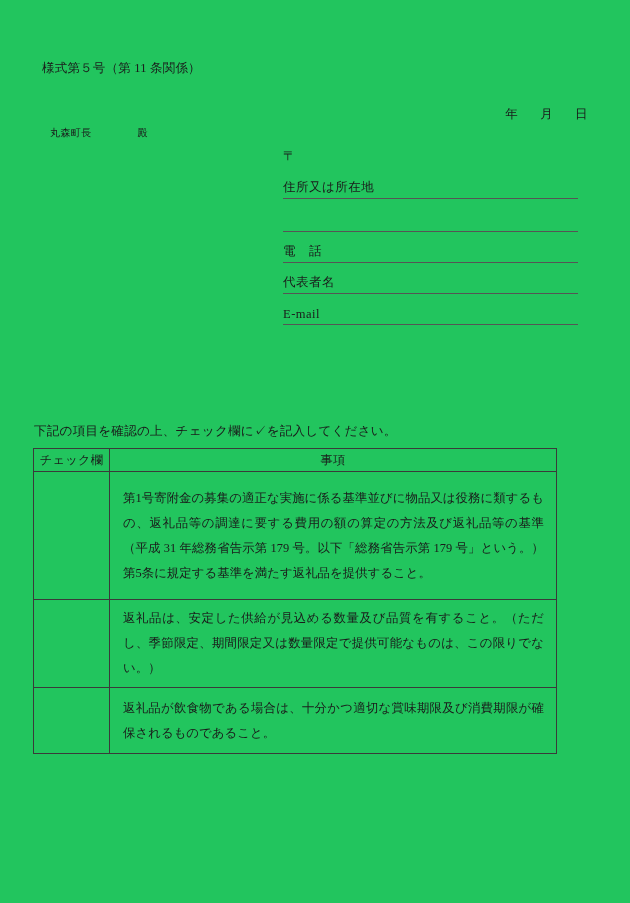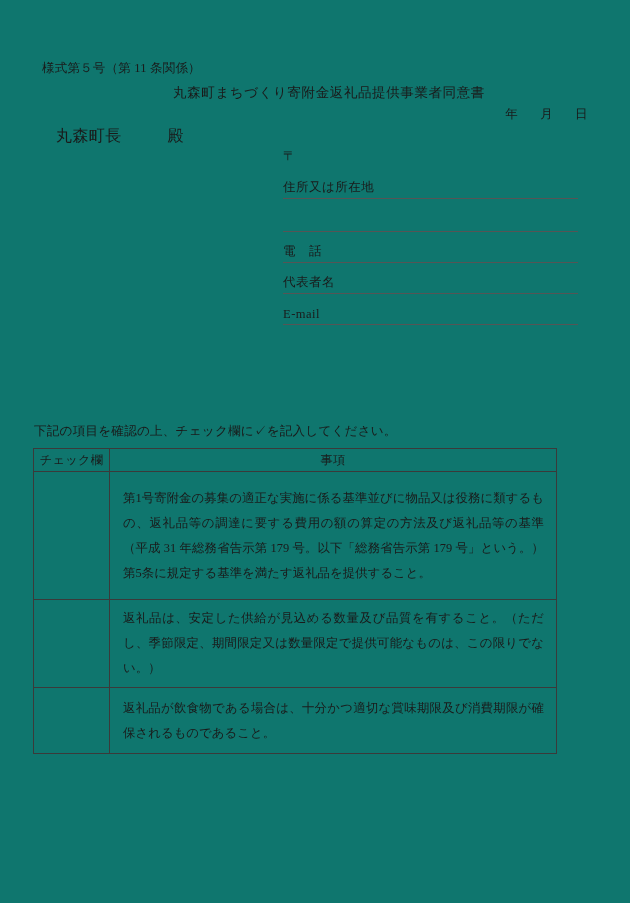--- a/index.html
+++ b/index.html
@@ -11,21 +11,21 @@
     width: 630px;
     height: 903px;
     position: relative;
     font-family: "Liberation Serif", "DejaVu Serif", serif;
     color: #1a1a1a;
     overflow: hidden;
   }
   .page {
     position: absolute;
     inset: 0;
-    background: #0f766e;
+    background: #22c55e;
   }
 
   
   .form-no {
     position: absolute;
     left: 42px;
     top: 60px;
     font-size: 12.5px;
     letter-spacing: 0.2px;
     white-space: nowrap;
@@ -46,23 +46,23 @@
     right: 42px;
     top: 106px;
     font-size: 12.5px;
     letter-spacing: 0.4px;
     white-space: nowrap;
   }
   .date-line .sp { display: inline-block; width: 22px; }
 
   .addressee {
     position: absolute;
-    left: 56px;
+    left: 50px;
     top: 126px;
-    font-size: 16px;
+    font-size: 10px;
     letter-spacing: 0.4px;
     white-space: nowrap;
   }
   .addressee .gap { display: inline-block; width: 46px; }
 
   
   .fields {
     position: absolute;
     left: 283px;
     top: 146px;
@@ -157,21 +157,20 @@
   .row-h3 { height: 66px; }
   .row-h4 { height: 66px; }
 </style>
 </head>
 <body>
 
 <div class="page">
 
   <div class="form-no">様式第５号（第 11 条関係）</div>
 
-  <div class="doc-title">丸森町まちづくり寄附金返礼品提供事業者同意書</div>
 
   <div class="date-line">
     <span>年</span><span class="sp"></span><span>月</span><span class="sp"></span><span>日</span>
   </div>
 
   <div class="addressee">
     <span>丸森町長</span><span class="gap"></span><span>殿</span>
   </div>
 
   <div class="fields">

